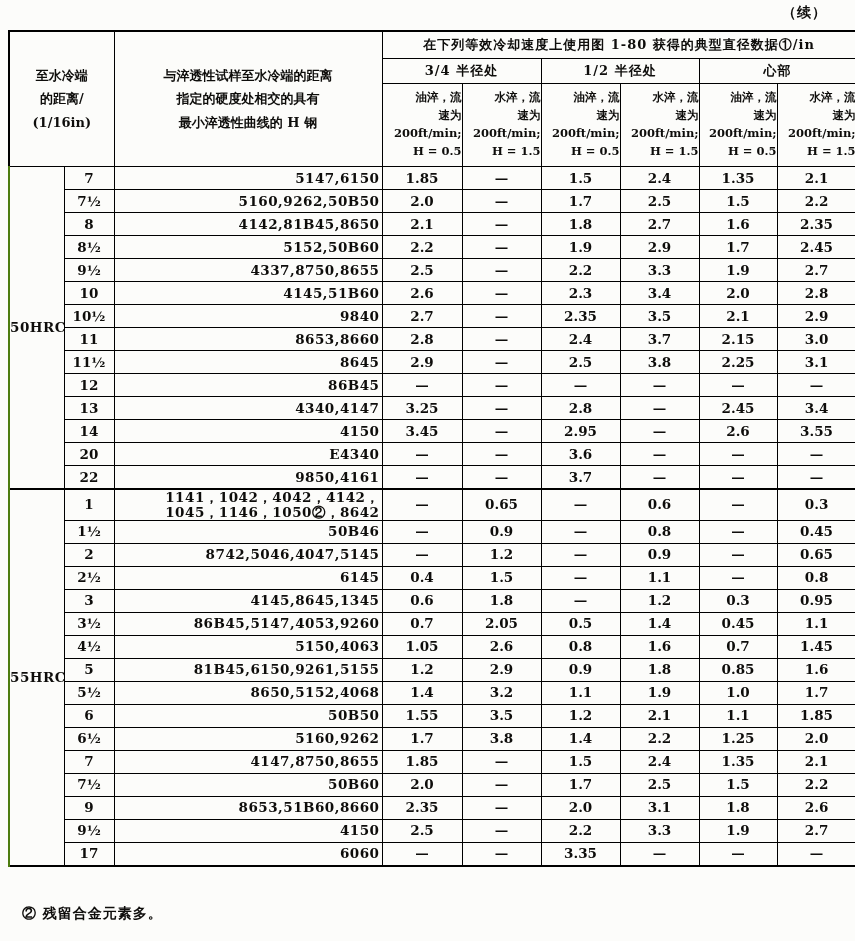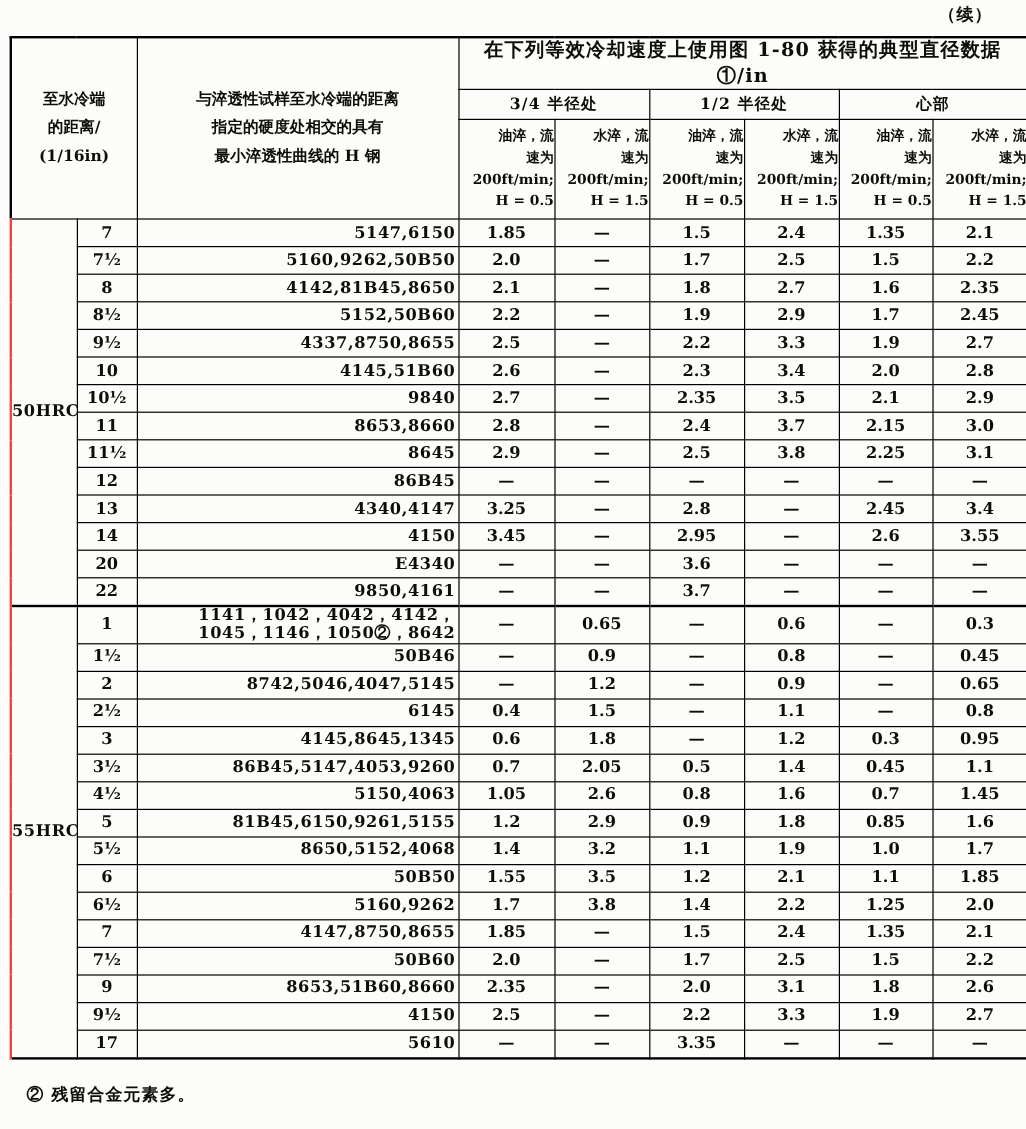--- a/index.html
+++ b/index.html
@@ -37,21 +37,21 @@
   }
   .htab th, .htab td {
     border: 1px solid #000;
     padding: 0 2px;
     text-align: center;
     vertical-align: middle;
     overflow: hidden;
   }
   .htab thead th { font-weight: bold; }
   th.h-main {
-    font-size: 16px;
+    font-size: 13px;
     height: 26px;
     letter-spacing: 1px;
   }
   th.h-dist, th.h-steel {
     font-size: 13px;
     white-space: pre-line;
     line-height: 1.8;
   }
   th.h-pos {
     font-size: 13px;
@@ -66,21 +66,21 @@
     padding: 2px 0;
     text-align: right;
   }
   .htab tbody td {
     font-size: 13.5px;
     height: 22px;
     line-height: 1.1;
   }
   td.c-group {
     font-size: 13px;
-    border-left: 2px solid #ef4444;
+    border-left: 2px solid #4d7c0f;
     letter-spacing: 0.5px;
     padding: 0;
   }
   td.c-dist { font-size: 13px; }
   td.c-steel {
     text-align: right;
     padding-left: 14px;
     letter-spacing: 0.5px;
   }
   tr.group-start td { border-top: 2px solid #000; }
@@ -442,21 +442,21 @@
           <td class="c-steel">4150</td>
           <td class="c-val">2.5</td>
           <td class="c-val">—</td>
           <td class="c-val">2.2</td>
           <td class="c-val">3.3</td>
           <td class="c-val">1.9</td>
           <td class="c-val">2.7</td>
         </tr>
         <tr>
           <td class="c-dist">17</td>
-          <td class="c-steel">5610</td>
+          <td class="c-steel">6060</td>
           <td class="c-val">—</td>
           <td class="c-val">—</td>
           <td class="c-val">3.35</td>
           <td class="c-val">—</td>
           <td class="c-val">—</td>
           <td class="c-val">—</td>
         </tr>
       </tbody>
   </table>
 

